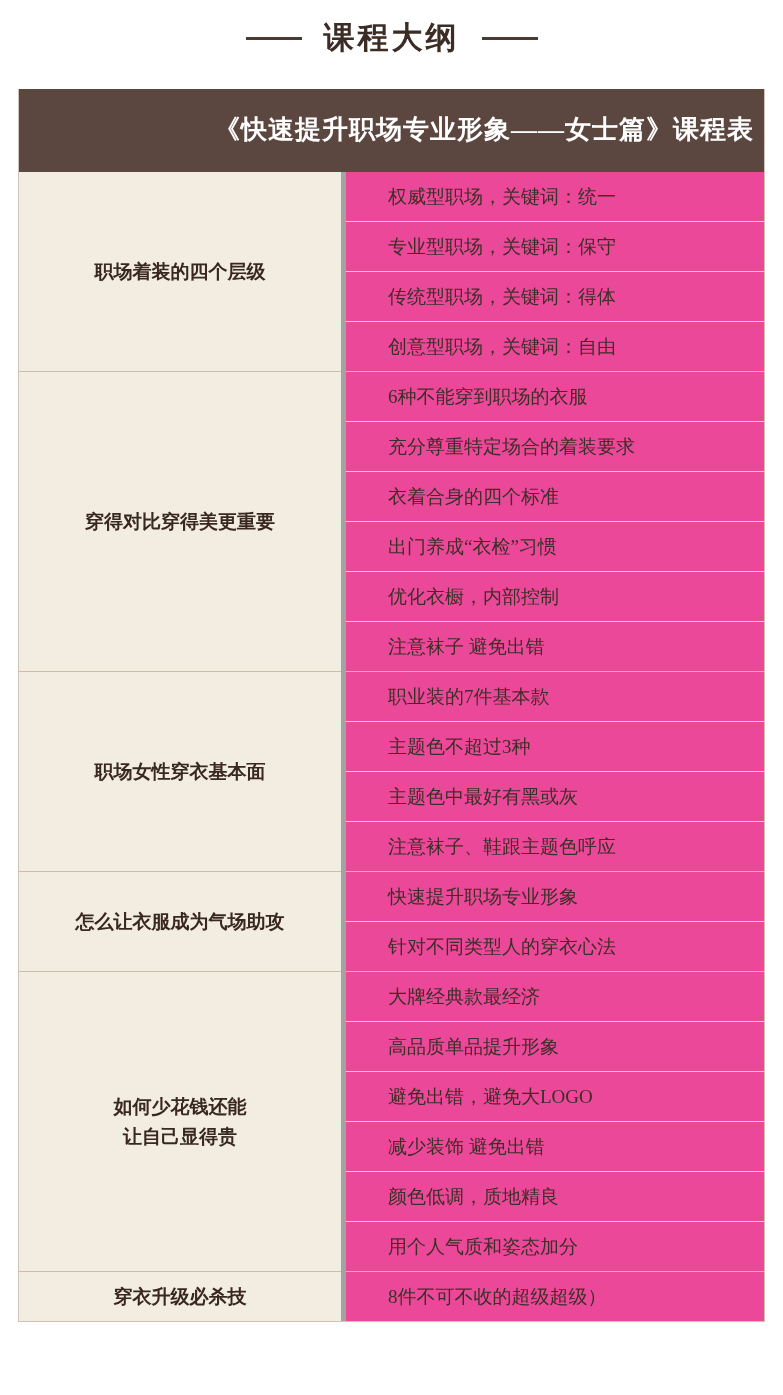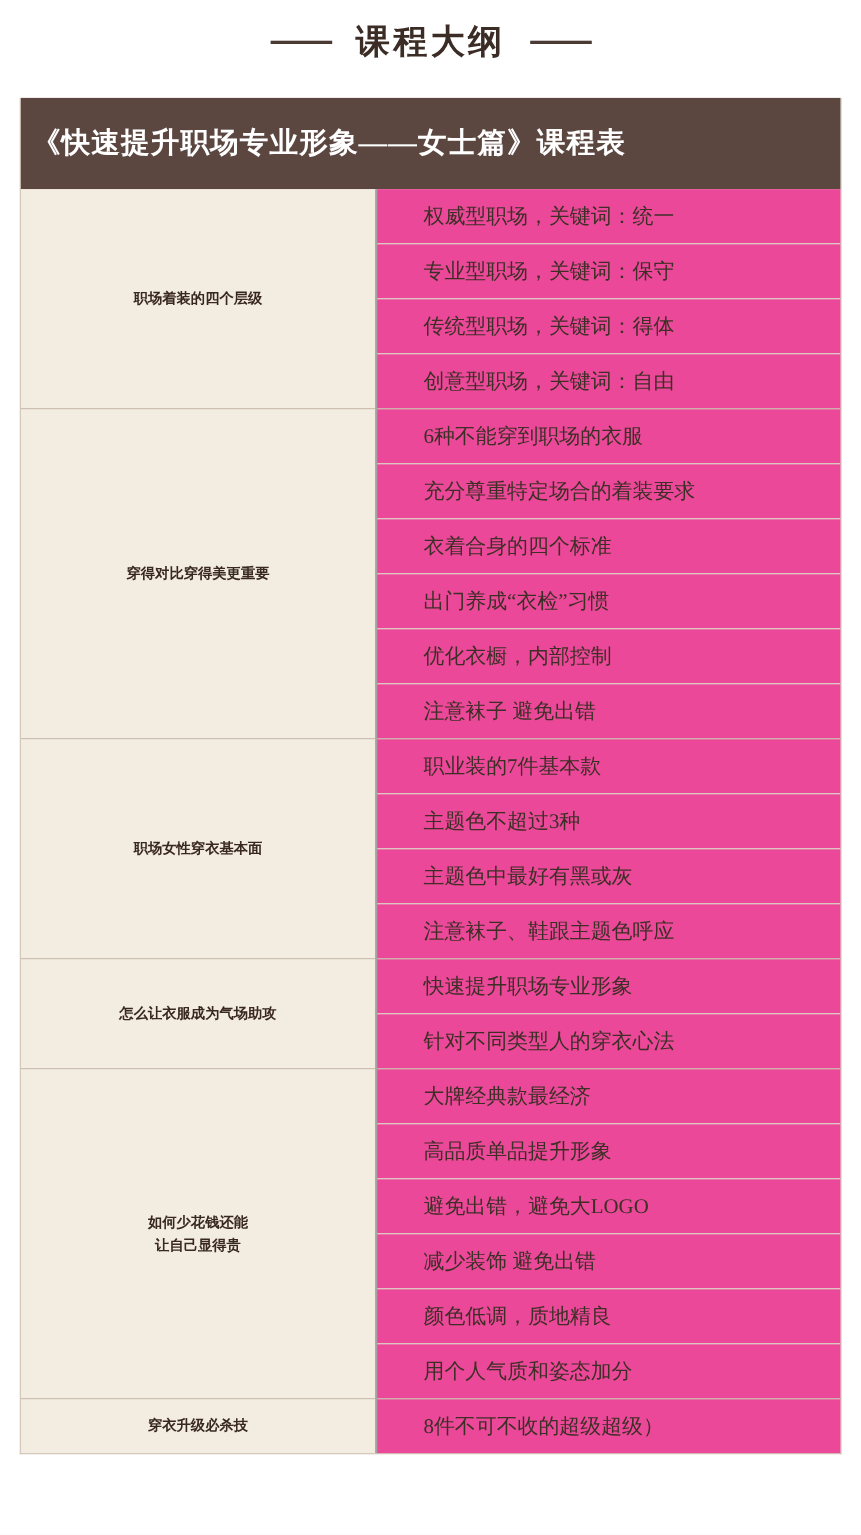--- a/index.html
+++ b/index.html
@@ -45,44 +45,44 @@
   
   .table-wrap {
     margin: 10px 18px 0 18px;
     border: 1px solid #cfc3b4;
     border-top: none;
     background: #f3ece1;
   }
   .table-head {
     background: #5b4640;
     color: #ffffff;
-    text-align: left;
+    text-align: right;
     font-size: 26px;
     font-weight: bold;
     letter-spacing: 1px;
     padding: 23px 10px 25px 10px;
     font-family: "Liberation Serif", "DejaVu Serif", serif;
   }
   table.outline {
     width: 100%;
     border-collapse: collapse;
     table-layout: fixed;
   }
   table.outline td {
     vertical-align: middle;
   }
   td.cat {
     width: 306px;
     background: #f3ece1;
     text-align: center;
-    font-size: 13px;
+    font-size: 19px;
     font-weight: bold;
     color: #38281f;
     line-height: 1.55;
-    border-right: 2px solid #a3a3a3;
+    border-right: 5px solid #a3a3a3;
     border-bottom: 1px solid #c9bcab;
     padding: 6px 8px;
     font-family: "Liberation Serif", "DejaVu Serif", serif;
   }
   td.item {
     background: #ec4899;
     font-size: 19px;
     color: #3d2f26;
     padding: 0 0 0 42px;
     height: 49px;

